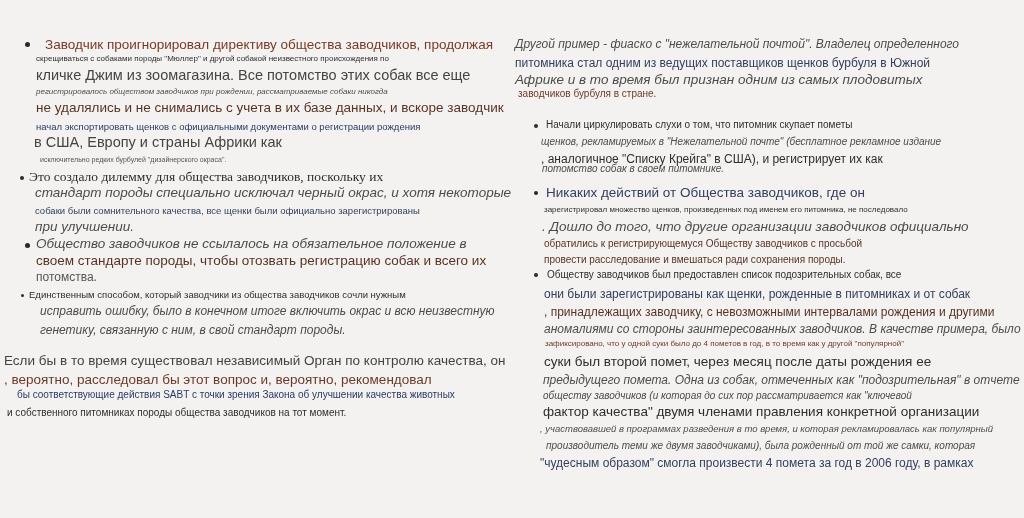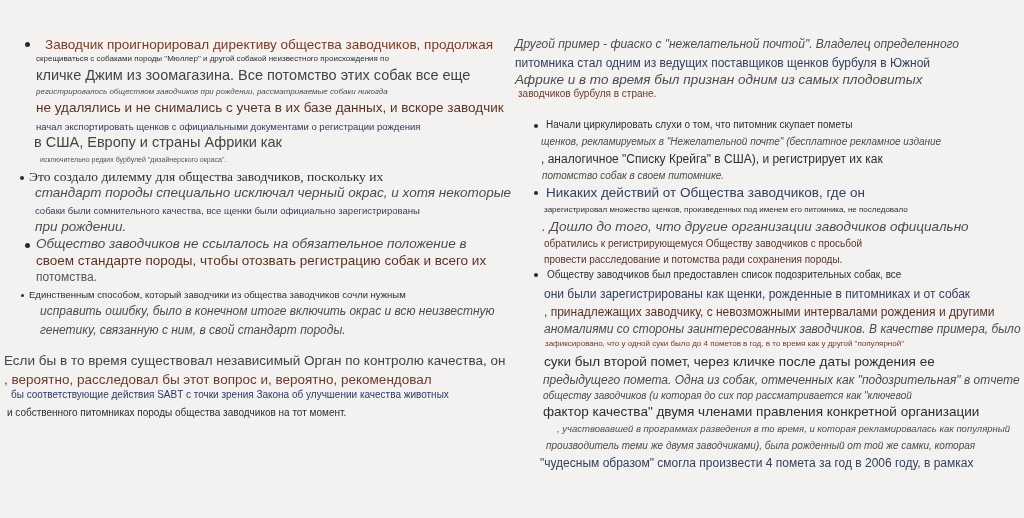--- a/index.html
+++ b/index.html
@@ -46,79 +46,79 @@
     <div class="ln s-xs c-blue" style="left:36px;top:122px;">начал экспортировать щенков с официальными документами о регистрации рождения</div>
     <div class="ln s-xl c-grey" style="left:34px;top:135px;">в США, Европу и страны Африки как</div>
     <div class="ln s-xxs c-lgrey" style="left:40px;top:156px;font-size:7px;">исключительно редких бурбулей "дизайнерского окраса".</div>
   </div>
 
   <div>
     <span class="bullet" style="left:20px;top:176px;width:4px;height:4px;"></span>
     <div class="ln s-lg c-dark" style="left:29px;top:170px;font-family:Liberation Serif, serif;">Это создало дилемму для общества заводчиков, поскольку их</div>
     <div class="ln s-lg c-mid" style="left:35px;top:186px;">стандарт породы специально исключал черный окрас, и хотя некоторые</div>
     <div class="ln s-xs c-navy" style="left:35px;top:206px;">собаки были сомнительного качества, все щенки были официально зарегистрированы</div>
-    <div class="ln s-lg c-mid" style="left:35px;top:220px;">при рождении.</div>
+    <div class="ln s-lg c-mid" style="left:35px;top:220px;">при улучшении.</div>
   </div>
 
   <div>
     <span class="bullet" style="left:25px;top:243px;"></span>
     <div class="ln s-lg c-mid" style="left:36px;top:237px;">Общество заводчиков не ссылалось на обязательное положение в</div>
     <div class="ln s-lg c-dbrown" style="left:36px;top:254px;">своем стандарте породы, чтобы отозвать регистрацию собак и всего их</div>
     <div class="ln s-md c-lgrey" style="left:36px;top:271px;">потомства.</div>
   </div>
 
   <div>
     <span class="bullet" style="left:21px;top:294px;width:3px;height:3px;"></span>
     <div class="ln s-xs c-dark" style="left:29px;top:290px;">Единственным способом, который заводчики из общества заводчиков сочли нужным</div>
     <div class="ln s-md c-mid" style="left:40px;top:305px;">исправить ошибку, было в конечном итоге включить окрас и всю неизвестную</div>
     <div class="ln s-md c-mid" style="left:40px;top:324px;">генетику, связанную с ним, в свой стандарт породы.</div>
   </div>
 
   <div>
     <div class="ln s-lg c-grey" style="left:4px;top:354px;">Если бы в то время существовал независимый Орган по контролю качества, он</div>
     <div class="ln s-lg c-rb" style="left:4px;top:373px;">, вероятно, расследовал бы этот вопрос и, вероятно, рекомендовал</div>
-    <div class="ln s-sm c-blue" style="left:11px;top:390px;">бы соответствующие действия SABT с точки зрения Закона об улучшении качества животных</div>
+    <div class="ln s-sm c-blue" style="left:17px;top:390px;">бы соответствующие действия SABT с точки зрения Закона об улучшении качества животных</div>
     <div class="ln s-sm c-dark" style="left:7px;top:408px;">и собственного питомниках породы общества заводчиков на тот момент.</div>
   </div>
 </div>
 
 <div class="col col-right">
 
   <div>
     <div class="ln s-md c-mid" style="left:10px;top:38px;">Другой пример - фиаско с "нежелательной почтой". Владелец определенного</div>
     <div class="ln s-md c-navy" style="left:10px;top:57px;">питомника стал одним из ведущих поставщиков щенков бурбуля в Южной</div>
     <div class="ln s-lg c-mid" style="left:10px;top:73px;">Африке и в то время был признан одним из самых плодовитых</div>
     <div class="ln s-sm c-rb" style="left:13px;top:89px;">заводчиков бурбуля в стране.</div>
   </div>
 
   <div>
     <span class="bullet" style="left:29px;top:124px;width:4px;height:4px;"></span>
     <div class="ln s-sm c-dark" style="left:41px;top:120px;">Начали циркулировать слухи о том, что питомник скупает пометы</div>
     <div class="ln s-sm c-mid" style="left:36px;top:137px;">щенков, рекламируемых в "Нежелательной почте" (бесплатное рекламное издание</div>
     <div class="ln s-md c-dark" style="left:36px;top:153px;">, аналогичное "Списку Крейга" в США), и регистрирует их как</div>
-    <div class="ln s-sm c-mid" style="left:37px;top:171px;">потомство собак в своем питомнике.</div>
+    <div class="ln s-sm c-mid" style="left:37px;top:164px;">потомство собак в своем питомнике.</div>
   </div>
 
   <div>
     <span class="bullet" style="left:29px;top:191px;width:4px;height:4px;"></span>
     <div class="ln s-lg c-navy" style="left:41px;top:186px;">Никаких действий от Общества заводчиков, где он</div>
     <div class="ln s-xxs c-dark" style="left:39px;top:206px;">зарегистрировал множество щенков, произведенных под именем его питомника, не последовало</div>
     <div class="ln s-lg c-mid" style="left:37px;top:220px;">. Дошло до того, что другие организации заводчиков официально</div>
     <div class="ln s-sm c-dbrown" style="left:39px;top:239px;">обратились к регистрирующемуся Обществу заводчиков с просьбой</div>
-    <div class="ln s-sm c-dbrown" style="left:39px;top:255px;">провести расследование и потомства ради сохранения породы.</div>
+    <div class="ln s-sm c-dbrown" style="left:39px;top:255px;">провести расследование и вмешаться ради сохранения породы.</div>
   </div>
 
   <div>
     <span class="bullet" style="left:29px;top:273px;width:4px;height:4px;"></span>
     <div class="ln s-sm c-dark" style="left:42px;top:270px;">Обществу заводчиков был предоставлен список подозрительных собак, все</div>
     <div class="ln s-md c-navy" style="left:39px;top:288px;">они были зарегистрированы как щенки, рожденные в питомниках и от собак</div>
     <div class="ln s-md c-dbrown" style="left:39px;top:306px;">, принадлежащих заводчику, с невозможными интервалами рождения и другими</div>
     <div class="ln s-md c-mid" style="left:39px;top:323px;">аномалиями со стороны заинтересованных заводчиков. В качестве примера, было</div>
     <div class="ln s-xxs c-rb" style="left:40px;top:340px;">зафиксировано, что у одной суки было до 4 пометов в год, в то время как у другой "популярной"</div>
-    <div class="ln s-lg c-dark" style="left:39px;top:355px;">суки был второй помет, через кличке после даты рождения ее</div>
+    <div class="ln s-lg c-dark" style="left:39px;top:355px;">суки был второй помет, через месяц после даты рождения ее</div>
     <div class="ln s-md c-mid" style="left:38px;top:374px;">предыдущего помета. Одна из собак, отмеченных как "подозрительная" в отчете</div>
     <div class="ln s-sm c-mid" style="left:38px;top:391px;">обществу заводчиков (и которая до сих пор рассматривается как "ключевой</div>
     <div class="ln s-lg c-dark" style="left:38px;top:405px;">фактор качества" двумя членами правления конкретной организации</div>
-    <div class="ln s-xs c-mid" style="left:52px;top:424px;">, участвовавшей в программах разведения в то время, и которая рекламировалась как популярный</div>
+    <div class="ln s-xs c-mid" style="left:35px;top:424px;">, участвовавшей в программах разведения в то время, и которая рекламировалась как популярный</div>
     <div class="ln s-sm c-mid" style="left:41px;top:441px;">производитель теми же двумя заводчиками), была рожденный от той же самки, которая</div>
     <div class="ln s-md c-navy" style="left:35px;top:457px;">"чудесным образом" смогла произвести 4 помета за год в 2006 году, в рамках</div>
   </div>
 </div>
 
 </body></html>

